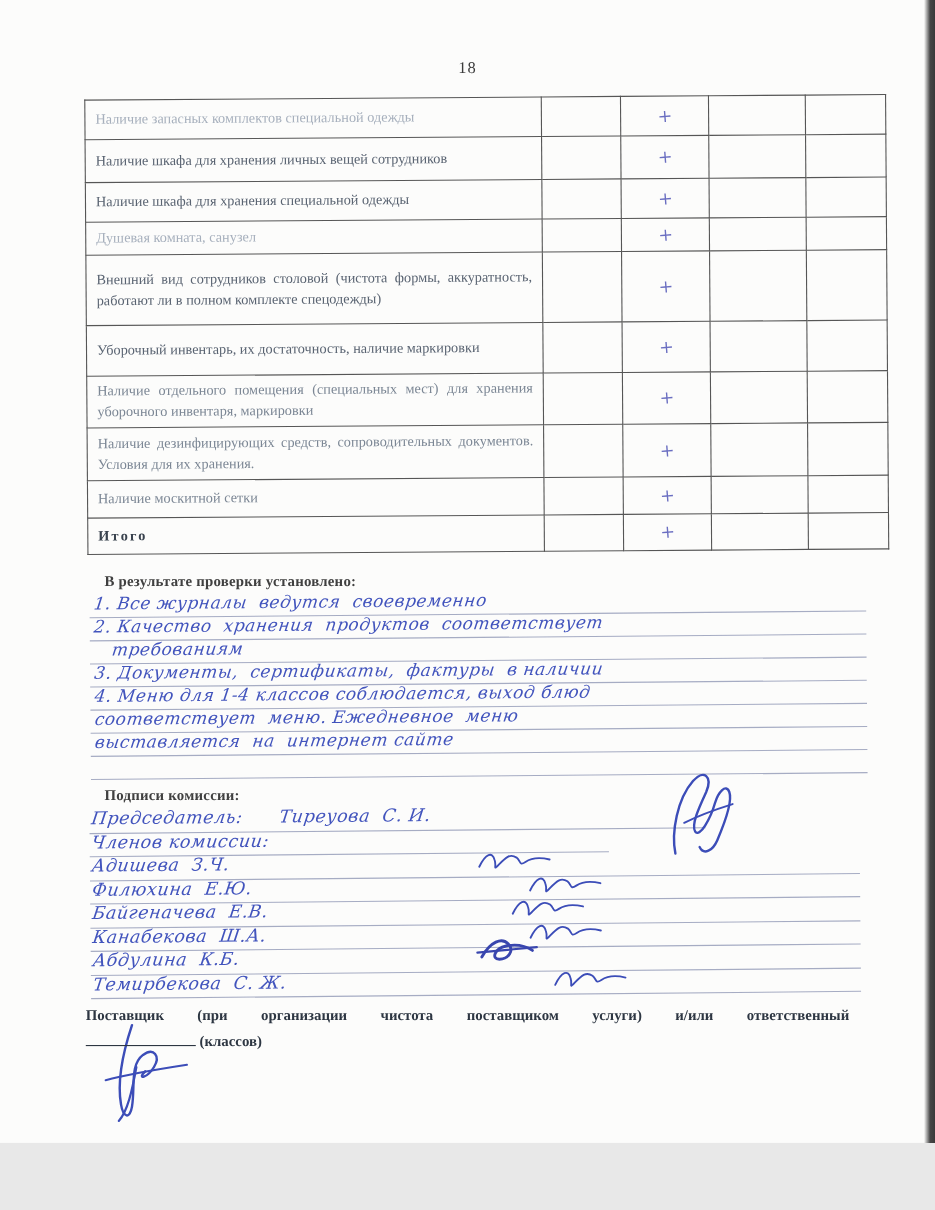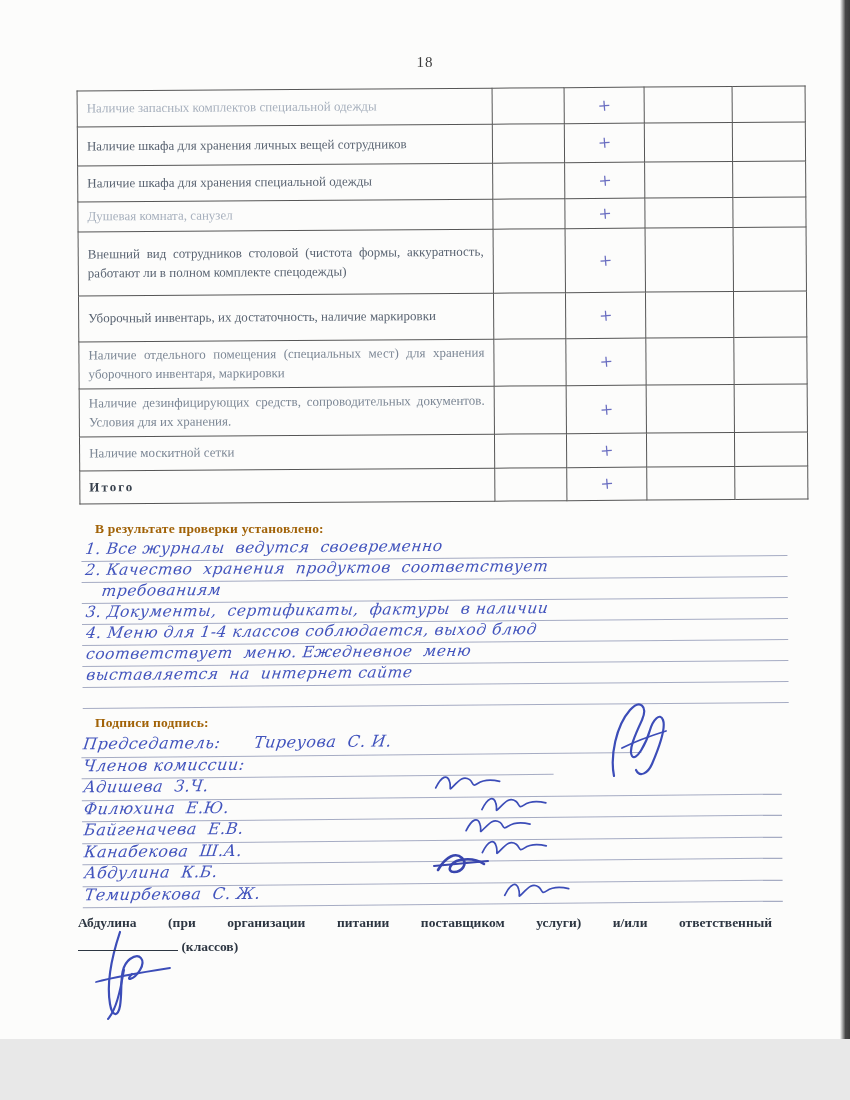--- a/index.html
+++ b/index.html
@@ -27,21 +27,21 @@
   .doc-table tr:nth-child(3){height:36px;}
   .doc-table tr:nth-child(4){height:30px;}
   .doc-table tr:nth-child(5){height:64px;}
   .doc-table tr:nth-child(6){height:46px;}
   .doc-table tr:nth-child(7){height:47px;}
   .doc-table tr:nth-child(8){height:48px;}
   .doc-table tr:nth-child(9){height:34px;}
   .doc-table tr:nth-child(10){height:33px;}
 
   
-  .print-head{position:absolute;font-size:13.5px;font-weight:bold;color:#a16207;letter-spacing:.2px;}
+  .print-head{position:absolute;font-size:13.5px;font-weight:bold;color:#404040;letter-spacing:.2px;}
   #results-title{left:95px;top:521px;}
   #signatures-title{left:95px;top:715px;}
 
   
   .hw{font-family:"DejaVu Serif",serif;font-style:italic;color:#4254bd;
         display:inline-block;transform:skewX(-8deg);letter-spacing:.5px;white-space:pre;}
   .results-block{position:absolute;left:82px;top:538px;width:706px;transform:rotate(-0.5deg);}
   .res-line{position:relative;height:20px;border-bottom:1px solid rgba(95,105,150,.55);}
   .res-line .hw{position:absolute;left:4px;top:-1px;font-size:15.5px;}
   .res-line:nth-child(3) .hw{left:20px;}
@@ -200,21 +200,21 @@
 
     <div class="res-line">
       <span class="hw">выставляется  на  интернет сайте</span>
     </div>
 
     <div class="res-line">
       <span class="hw"></span>
     </div>
   </div>
 
-  <div id="signatures-title" class="print-head">Подписи подпись:</div>
+  <div id="signatures-title" class="print-head">Подписи комиссии:</div>
 
   <div class="sig-block">
     <div class="sig-row">
       <span class="hw">Председатель:      Тиреуова  С. И.</span>
 
     </div>
 
     <div class="sig-row">
       <span class="hw">Членов комиссии:</span>
 
@@ -271,21 +271,21 @@
     <path d="M2 18 L56 13" fill="none" stroke="#3946ae" stroke-width="2" stroke-linecap="round"></path>
   </svg>
 
   <svg id="footer-flourish" class="flourish" width="88" height="96" viewBox="0 0 88 96">
     <path d="M32 6 C24 30 18 55 22 78 C24 90 30 92 32 80 C35 62 30 42 42 33 C52 26 58 34 52 44 C46 54 36 56 44 48" fill="none" stroke="#3c4db8" stroke-width="2.2" stroke-linecap="round"></path>
     <path d="M8 56 C30 50 56 46 82 42" fill="none" stroke="#3c4db8" stroke-width="1.8" stroke-linecap="round"></path>
     <path d="M36 44 C32 66 28 84 20 93" fill="none" stroke="#3c4db8" stroke-width="2" stroke-linecap="round"></path>
   </svg>
 
   <div class="footer">
-    <div class="jline">Абдулина (при организации питании поставщиком услуги) и/или ответственный</div>
+    <div class="jline">Поставщик (при организации чистота поставщиком услуги) и/или ответственный</div>
     <div class="sig-line">
       <span class="blank"></span>
       <span>(классов)</span>
     </div>
   </div>
 
   <div class="speck"></div>
   <div class="scan-edge"></div>
 </div>
 

